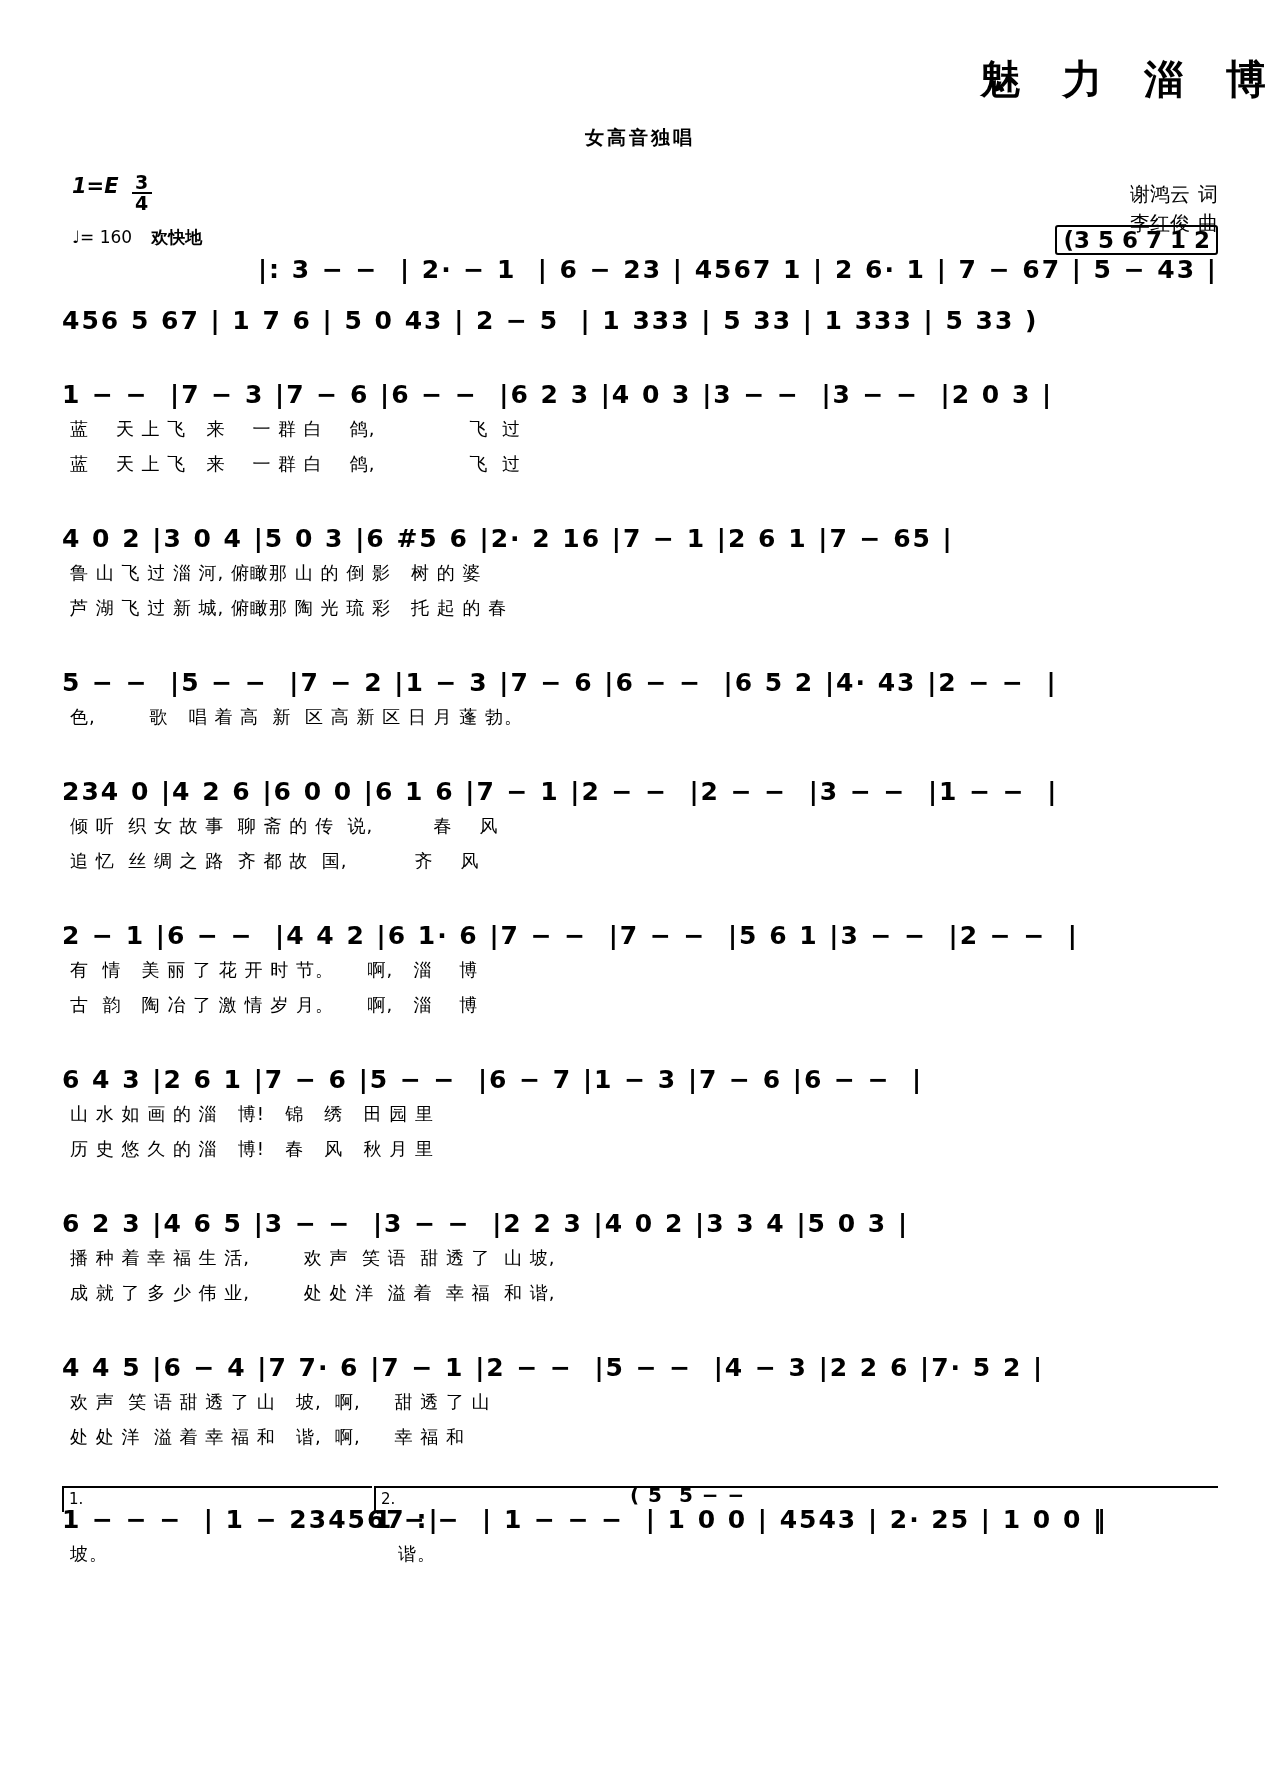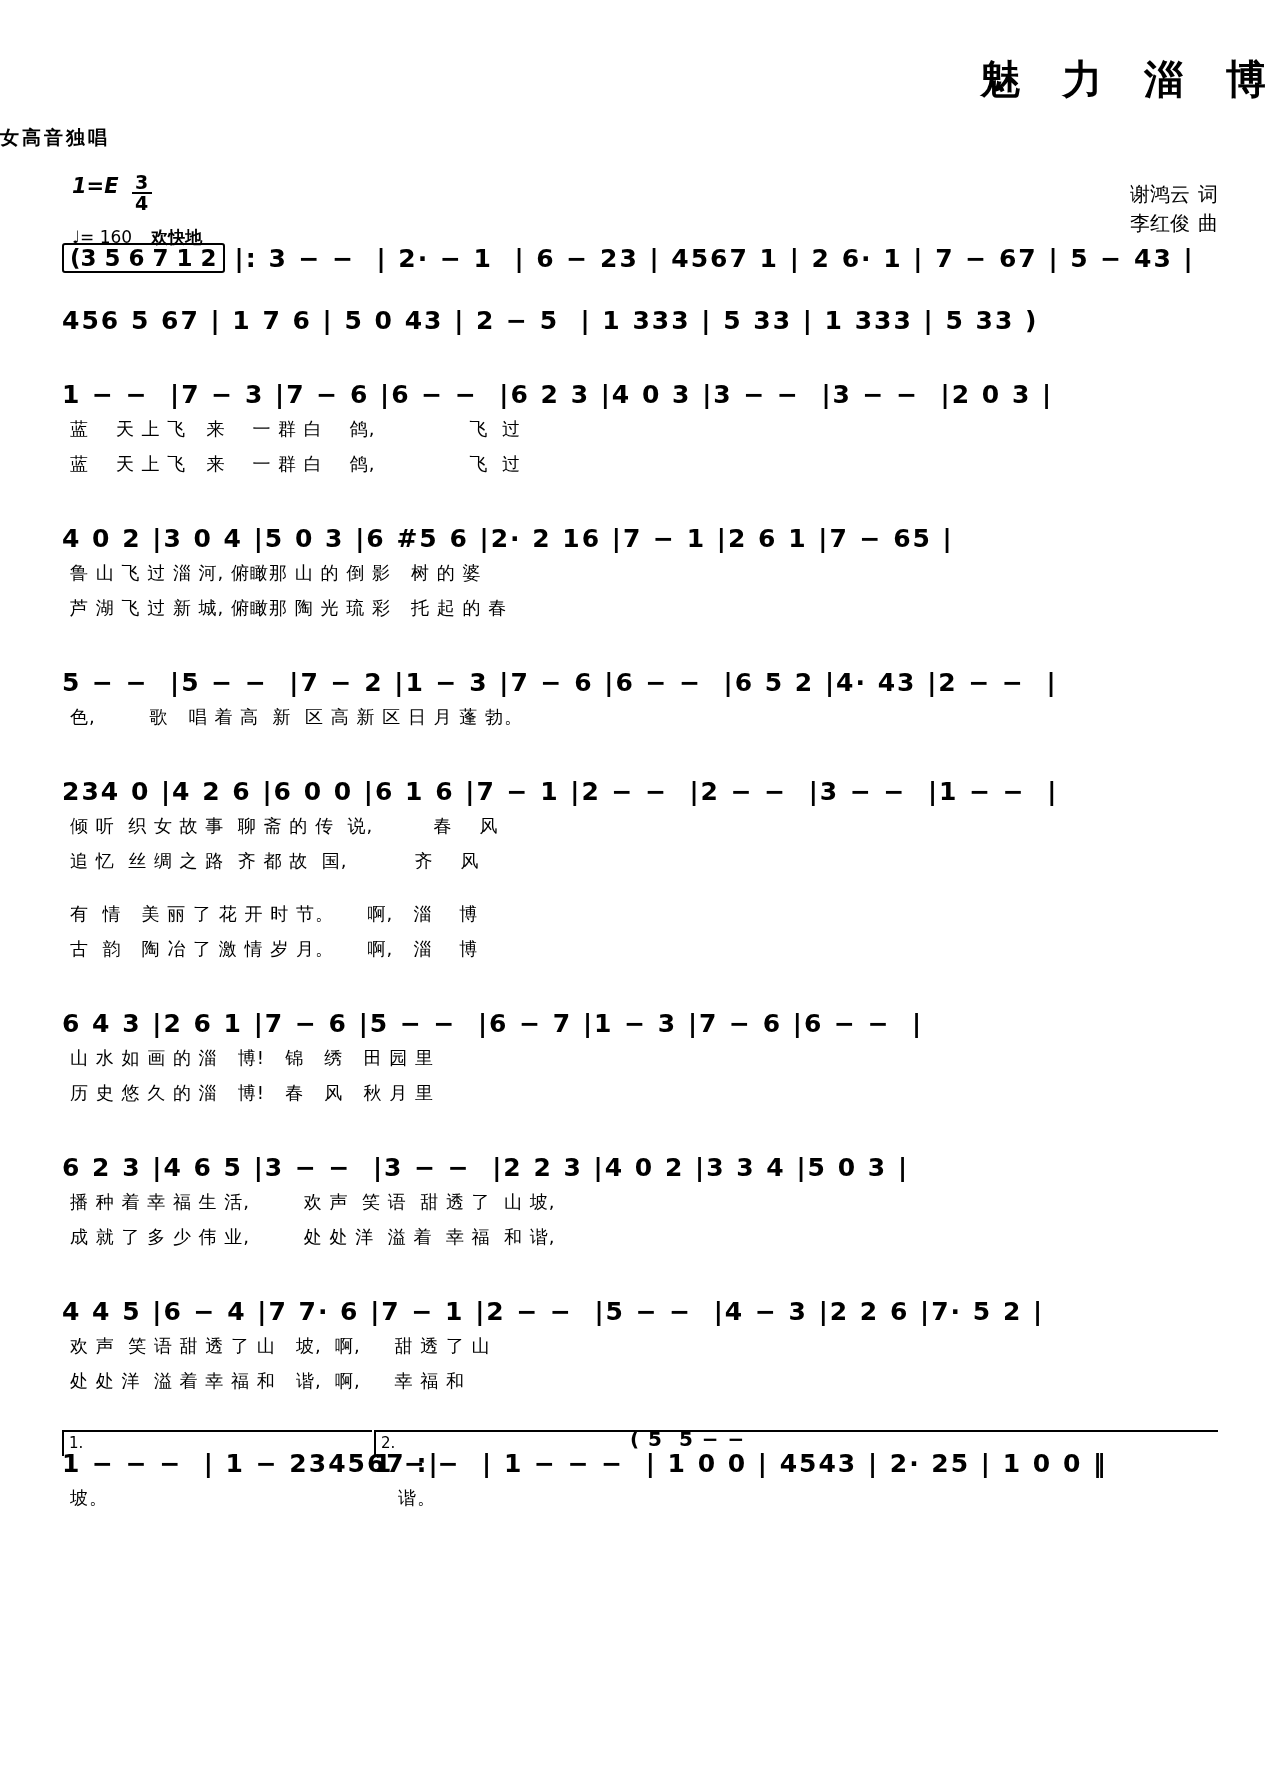--- a/index.html
+++ b/index.html
@@ -25,21 +25,21 @@
   
   .title {
     text-align: right;
     font-family: "DejaVu Sans", sans-serif;
     font-weight: bold;
     font-size: 40px;
     letter-spacing: 14px;
     margin-top: 52px;
   }
   .subtitle {
-    text-align: left;
+    text-align: center;
     font-family: "DejaVu Sans", sans-serif;
     font-weight: bold;
     font-size: 19px;
     letter-spacing: 3px;
     margin-top: 18px;
   }
   .credits {
     position: absolute;
     right: 62px;
     top: 128px;
@@ -162,21 +162,21 @@
       <span class="den">4</span>
     </span>
     <div class="tempo">
       <span class="note">♩= 160</span>
       <span class="mood">欢快地</span>
     </div>
   </div>
 
   <div style="margin-top:74px;"></div>
 
-  <div class="musicline" style="padding-left:0;">
+  <div class="musicline" style="padding-left:0;flex-direction:column;">
     <span style="display:inline-block;border:2px solid #000;border-radius:3px;padding:0 6px;font-size:23px;font-weight:bold;font-family:'DejaVu Sans',sans-serif;">(3 5 6 7 1 2</span>
     <pre class="mus" style="margin-left:10px;">|: 3 − −  | 2· − 1  | 6 − 23 | 4567 1 | 2 6· 1 | 7 − 67 | 5 − 43 |</pre>
   </div>
 
   <div class="musicline block">
     <pre class="mus">456 5 67 | 1 7 6 | 5 0 43 | 2 − 5  | 1 333 | 5 33 | 1 333 | 5 33 )</pre>
   </div>
 
   <div class="blockgap"></div>
   <div class="musicline">
@@ -213,20 +213,23 @@
     <pre class="mus">234 0 |4 2 6 |6 0 0 |6 1 6 |7 − 1 |2 − −  |2 − −  |3 − −  |1 − −  |</pre>
   </div>
   <div class="lyricrow">
     <pre class="lyr2">倾 听  织 女 故 事  聊 斋 的 传  说,         春    风</pre>
   </div>
   <div class="lyricrow">
     <pre class="lyr2">追 忆  丝 绸 之 路  齐 都 故  国,          齐    风</pre>
   </div>
 
   <div class="blockgap"></div>
+  <div class="musicline">
+    <pre class="mus">2 − 1 |6 − −  |4 4 2 |6 1· 6 |7 − −  |7 − −  |5 6 1 |3 − −  |2 − −  |</pre>
+  </div>
   <div class="lyricrow">
     <pre class="lyr2">有  情   美 丽 了 花 开 时 节。     啊,   淄    博</pre>
   </div>
   <div class="lyricrow">
     <pre class="lyr2">古  韵   陶 冶 了 激 情 岁 月。     啊,   淄    博</pre>
   </div>
 
   <div class="blockgap"></div>
   <div class="musicline">
     <pre class="mus">6 4 3 |2 6 1 |7 − 6 |5 − −  |6 − 7 |1 − 3 |7 − 6 |6 − −  |</pre>

